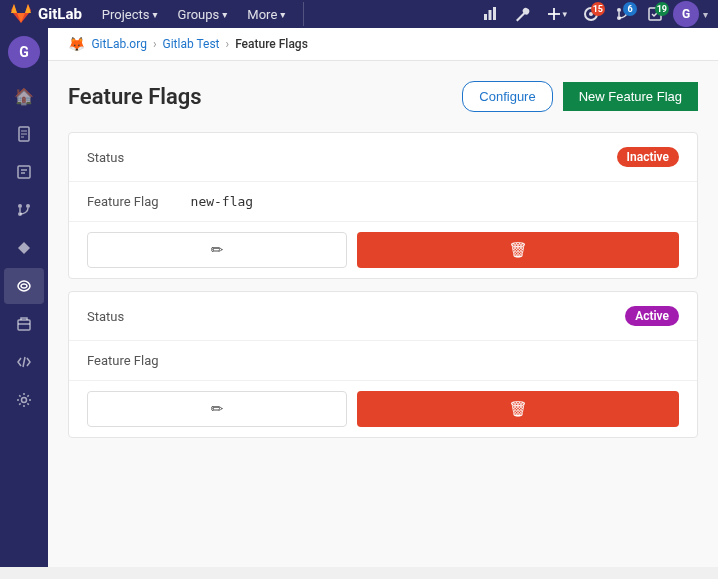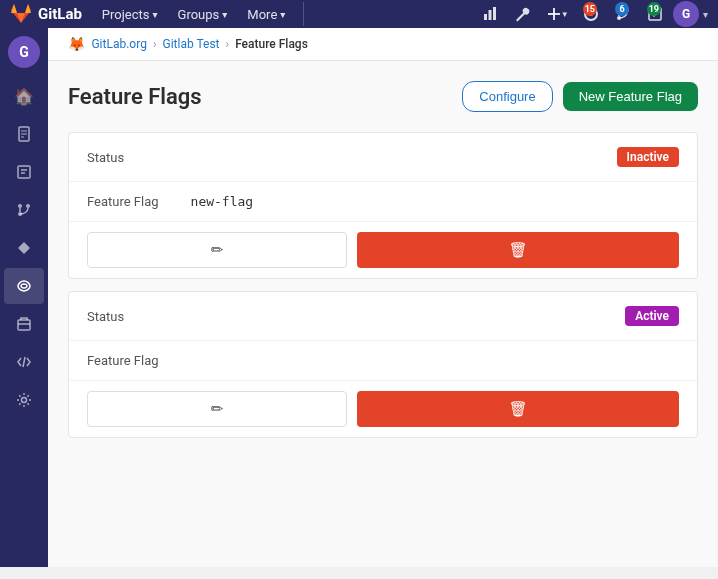--- a/index.html
+++ b/index.html
@@ -52,21 +52,21 @@
       padding: 4px 6px;
       cursor: pointer;
       display: flex;
       align-items: center;
       position: relative;
       font-size: 16px;
     }
     .badge {
       position: absolute;
       top: 0px;
-      right: 8px;
+      right: 0px;
       background: #e24329;
       color: white;
       font-size: 9px;
       min-width: 14px;
       height: 14px;
       border-radius: 7px;
       display: flex;
       align-items: center;
       justify-content: center;
       padding: 0 2px;
@@ -188,21 +188,21 @@
       color: #1f75cb;
       border-radius: 12px;
       font-size: 13px;
       cursor: pointer;
     }
     .btn-new {
       padding: 7px 16px;
       border: none;
       background: #108548;
       color: white;
-      border-radius: 8px;
+      border-radius: 0;
       font-size: 13px;
       cursor: pointer;
       font-weight: 500;
     }
 
     
     .flag-card {
       background: white;
       border: 1px solid #e5e5e5;
       border-radius: 4px;
@@ -215,21 +215,21 @@
       justify-content: space-between;
       padding: 14px 18px;
       border-bottom: 1px solid #f0f0f0;
     }
     .flag-status-label {
       font-size: 13px;
       color: #555;
     }
     .status-badge {
       padding: 3px 10px;
-      border-radius: 4px;
+      border-radius: 10px;
       font-size: 12px;
       font-weight: 600;
       color: white;
     }
     .status-inactive { background: #e24329; }
     .status-active { background: #a21caf; }
 
     .flag-name-row {
       display: flex;
       align-items: flex-start;

